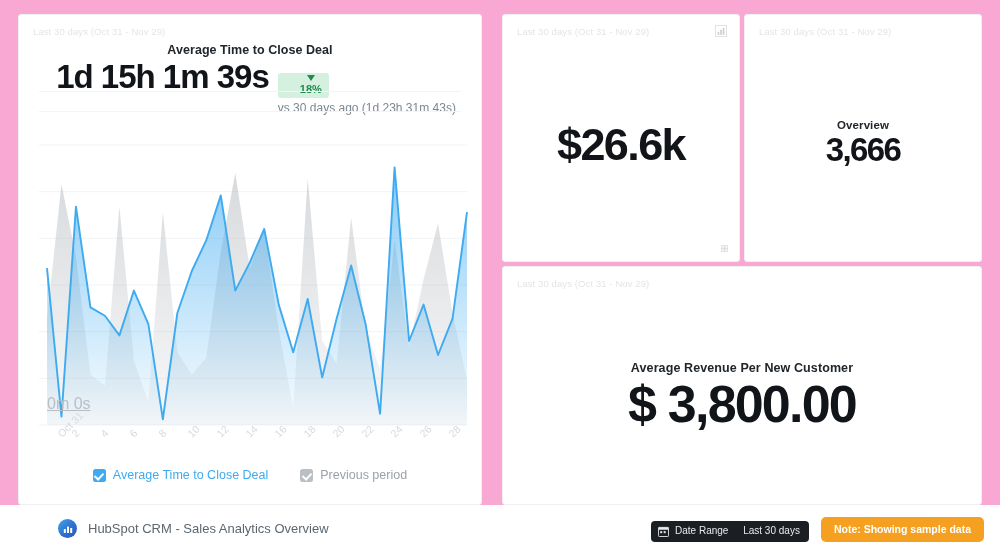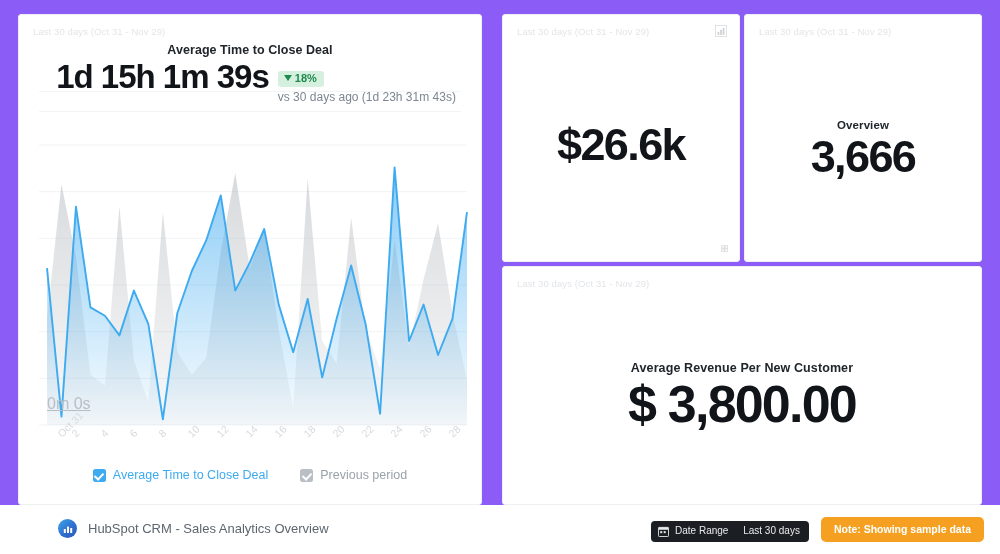--- a/index.html
+++ b/index.html
@@ -2,21 +2,21 @@
 <html><head>
 <meta charset="utf-8">
 <style>
   * { box-sizing: border-box; margin: 0; padding: 0; }
   html, body {
     width: 1000px; height: 554px;
     background: #ffffff;
     font-family: "Liberation Sans", sans-serif;
     overflow: hidden;
   }
-  .page { position: relative; width: 1000px; height: 554px; background: #8b5cf6; }
+  .page { position: relative; width: 1000px; height: 554px; background: #f9a8d4; }
 
   
   .card {
     position: absolute;
     background: #ffffff;
     border: 1px solid #eef0f2;
     border-radius: 3px;
   }
   #card-main        { left: 18px;  top: 14px;  width: 464px; height: 491px; }
   #card-new-deals   { left: 502px; top: 14px;  width: 238px; height: 248px; }
@@ -71,22 +71,23 @@
   .kpi-side { padding-top: 9px; }
   .kpi-badge {
     display: inline-flex;
     align-items: center;
     gap: 3px;
     background: #d6f0e0;
     color: #1f8a4d;
     font-size: 11px;
     font-weight: bold;
     border-radius: 3px;
-    padding: 2px 7px 3px 6px;
+    padding: 2px 7px 3px 22px;
     line-height: 1;
+    flex-direction: column;
   }
   .kpi-badge .tri {
     width: 0; height: 0;
     border-left: 4px solid transparent;
     border-right: 4px solid transparent;
     border-top: 6px solid #1f8a4d;
     display: inline-block;
   }
   .kpi-compare {
     font-size: 12px;
@@ -172,21 +173,21 @@
   .metric-value {
     font-weight: bold;
     color: #111418;
     letter-spacing: -1.6px;
     line-height: 1.05;
     margin-top: 2px;
   }
   #nd-center   { top: 104px; }
   #nd-center .metric-value { font-size: 45px; }
   #cu-center   { top: 104px; }
-  #cu-center .metric-value { font-size: 45px; }
+  #cu-center .metric-value { font-size: 33px; }
   #ar-center   { top: 94px; }
   #ar-center .metric-title { font-size: 12.5px; }
   #ar-center .metric-value { font-size: 52px; letter-spacing: -1.8px; }
 
   
   .bottombar {
     position: absolute;
     left: 0; bottom: 0; width: 1000px; height: 49px;
     background: #ffffff;
   }

